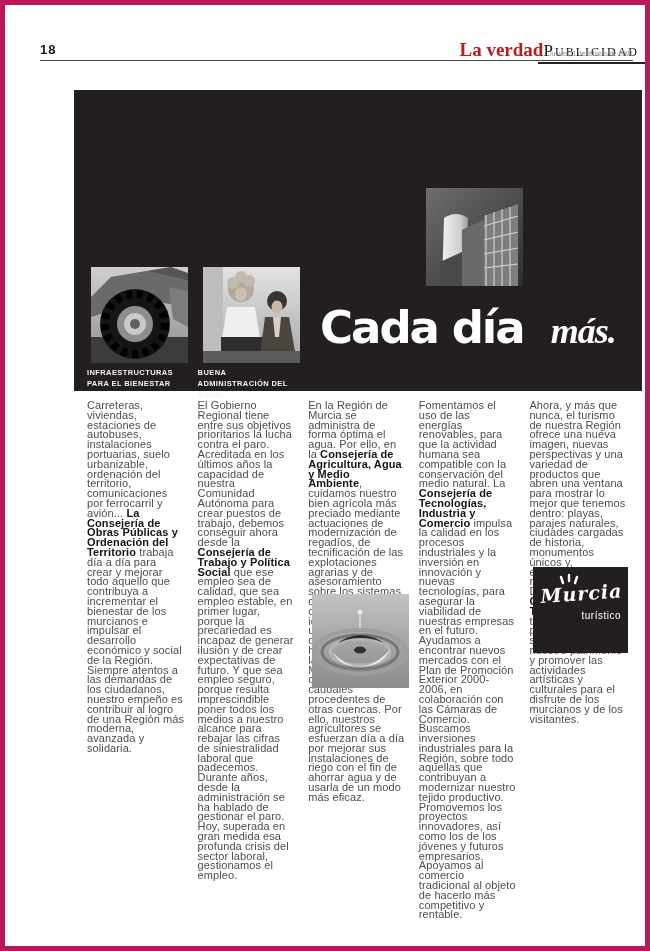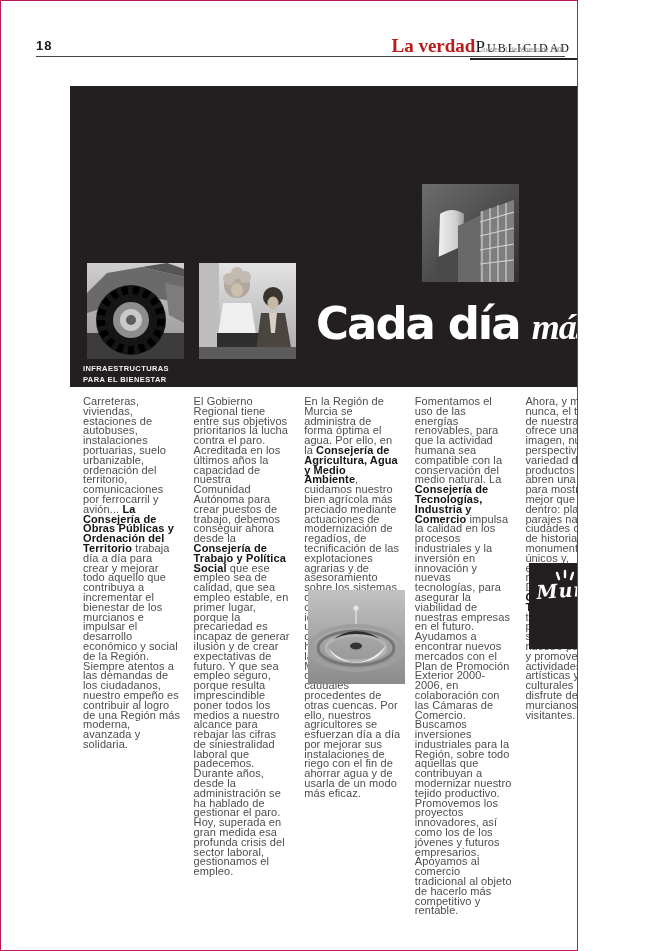--- a/index.html
+++ b/index.html
@@ -1,37 +1,37 @@
 <!DOCTYPE html>
 <html><head>
 <meta charset="utf-8">
 <style>
   html,body{margin:0;padding:0;background:#ffffff;}
-  .page{position:relative;width:578px;height:951px;background:#ffffff;overflow:hidden;
-        font-family:"Liberation Sans",sans-serif;box-sizing:border-box;border:1px solid #be185d;}
+  .page{position:relative;width:650px;height:951px;background:#ffffff;overflow:hidden;
+        font-family:"Liberation Sans",sans-serif;box-sizing:border-box;border:5px solid #be185d;}
 
   
   .hdr-rule{position:absolute;left:35px;right:12px;top:55px;border-top:1px solid #444;}
   .page-number{position:absolute;left:35px;top:37px;font-size:13px;font-weight:bold;color:#1a1a1a;letter-spacing:1px;}
   .section-title{position:absolute;left:0;right:0;top:36px;text-align:right;
         font-family:"Liberation Serif",serif;font-variant:small-caps;font-size:17px;color:#111;
         letter-spacing:2px;}
   .section-title span{border-bottom:2px solid #222;padding:0 6px 2px 6px;}
   .masthead-wrap{position:absolute;right:12px;top:34px;white-space:nowrap;}
   .masthead{font-family:"Liberation Serif",serif;font-weight:bold;font-size:19px;color:#b91c1c;}
   .edition-date{font-size:6.5px;color:#8a8a8a;margin-left:5px;}
 
   
   .ad-box{position:absolute;left:69px;top:85px;width:568px;height:301px;background:#231f20;}
   .ad-photo{position:absolute;display:block;}
   .photo-tire{left:17px;top:177px;}
   .photo-people{left:129px;top:177px;}
   .photo-building{left:352px;top:98px;}
   .headline{position:absolute;left:246px;top:215px;white-space:nowrap;color:#fff;line-height:1;}
-  .headline .h-sans{font-family:"DejaVu Sans","Liberation Sans",sans-serif;font-weight:800;font-size:45px;letter-spacing:-2px;margin-right:12px;}
+  .headline .h-sans{font-family:"DejaVu Sans","Liberation Sans",sans-serif;font-weight:800;font-size:45px;letter-spacing:-2px;margin-right:27px;}
   .headline .h-serif{font-family:"Liberation Serif",serif;font-style:italic;font-weight:bold;font-size:36px;letter-spacing:-1px;}
 
   
   .headings-row,.body-row{position:absolute;left:82px;width:540px;display:grid;
         grid-template-columns:repeat(5,1fr);column-gap:13px;}
   .headings-row{top:362px;}
   .body-row{top:396px;}
   .col-heading{color:#f2f2f2;font-size:7.5px;font-weight:bold;letter-spacing:.4px;line-height:11px;text-transform:uppercase;}
   .col-body{color:#4d4d4d;font-size:11px;line-height:9.8px;letter-spacing:.1px;}
   .col-body .seg-bold{font-weight:bold;color:#141414;margin-top:31px;}
@@ -128,20 +128,21 @@
       <polygon points="14,74 36,64 36,98 14,98" fill="#4a4a4a"></polygon>
     </svg>
 
     <div class="headline">
       <span class="h-sans">Cada día</span><span class="h-serif">más.</span>
     </div>
   </section>
 
   <div class="headings-row">
       <div class="col-heading">Infraestructuras para el bienestar</div>
+      <div class="col-heading">Buena administración del agua</div>
     </div>
 
   <div class="body-row">
       <div class="col-body"><span>Carreteras, viviendas, estaciones de autobuses, instalaciones portuarias, suelo urbanizable, ordenación del territorio, comunicaciones por ferrocarril y avión... </span><span class="seg-bold">La Consejería de Obras Públicas y Ordenación del Territorio</span><span> trabaja día a día para crear y mejorar todo aquello que contribuya a incrementar el bienestar de los murcianos e impulsar el desarrollo económico y social de la Región. Siempre atentos a las demandas de los ciudadanos, nuestro empeño es contribuir al logro de una Región más moderna, avanzada y solidaria.</span></div>
       <div class="col-body"><span>El Gobierno Regional tiene entre sus objetivos prioritarios la lucha contra el paro. Acreditada en los últimos años la capacidad de nuestra Comunidad Autónoma para crear puestos de trabajo, debemos conseguir ahora desde la </span><span class="seg-bold">Consejería de Trabajo y Política Social</span><span> que ese empleo sea de calidad, que sea empleo estable, en primer lugar, porque la precariedad es incapaz de generar ilusión y de crear expectativas de futuro. Y que sea empleo seguro, porque resulta imprescindible poner todos los medios a nuestro alcance para rebajar las cifras de siniestralidad laboral que padecemos. Durante años, desde la administración se ha hablado de gestionar el paro. Hoy, superada en gran medida esa profunda crisis del sector laboral, gestionamos el empleo.</span></div>
       <div class="col-body"><span>En la Región de Murcia se administra de forma óptima el agua. Por ello, en la </span><span class="seg-bold">Consejería de Agricultura, Agua y Medio Ambiente</span><span>, cuidamos nuestro bien agrícola más preciado mediante actuaciones de modernización de regadíos, de tecnificación de las explotaciones agrarias y de asesoramiento sobre los sistemas de riego y tipos de cultivos más idóneos. La utilización eficiente de los recursos hídricos legitima a la Región de Murcia para demandar nuevos caudales procedentes de otras cuencas. Por ello, nuestros agricultores se esfuerzan día a día por mejorar sus instalaciones de riego con el fin de ahorrar agua y de usarla de un modo más eficaz.</span></div>
       <div class="col-body"><span>Fomentamos el uso de las energías renovables, para que la actividad humana sea compatible con la conservación del medio natural. La </span><span class="seg-bold">Consejería de Tecnologías, Industria y Comercio</span><span> impulsa la calidad en los procesos industriales y la inversión en innovación y nuevas tecnologías, para asegurar la viabilidad de nuestras empresas en el futuro. Ayudamos a encontrar nuevos mercados con el Plan de Promoción Exterior 2000-2006, en colaboración con las Cámaras de Comercio. Buscamos inversiones industriales para la Región, sobre todo aquellas que contribuyan a modernizar nuestro tejido productivo. Promovemos los proyectos innovadores, así como los de los jóvenes y futuros empresarios. Apoyamos al comercio tradicional al objeto de hacerlo más competitivo y rentable.</span></div>
       <div class="col-body"><span>Ahora, y más que nunca, el turismo de nuestra Región ofrece una nueva imagen, nuevas perspectivas y una variedad de productos que abren una ventana para mostrar lo mejor que tenemos dentro: playas, parajes naturales, ciudades cargadas de historia, monumentos únicos y, esencialmente, riqueza cultural. Desde la </span><span class="seg-bold">Consejería de Turismo y Cultura</span><span> trabajamos para preservar nuestras señas, conservar nuestro patrimonio y promover las actividades artísticas y culturales para el disfrute de los murcianos y de los visitantes.</span></div>
     </div>
 

